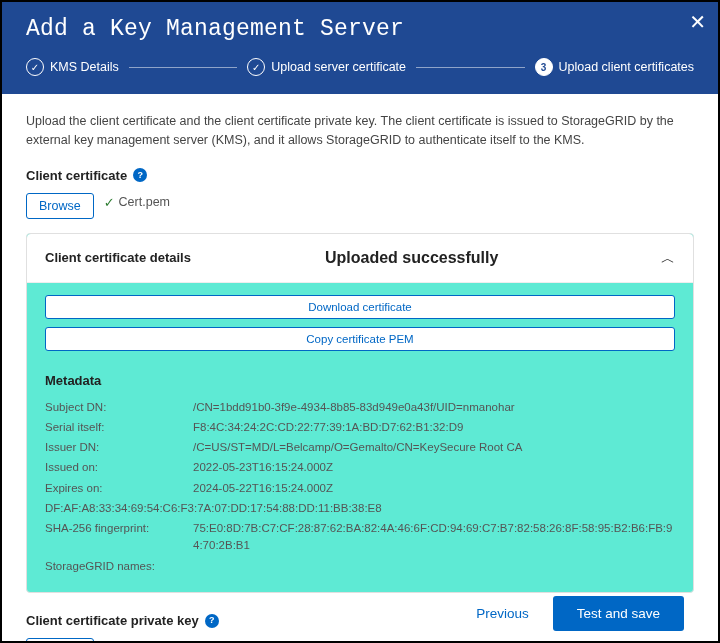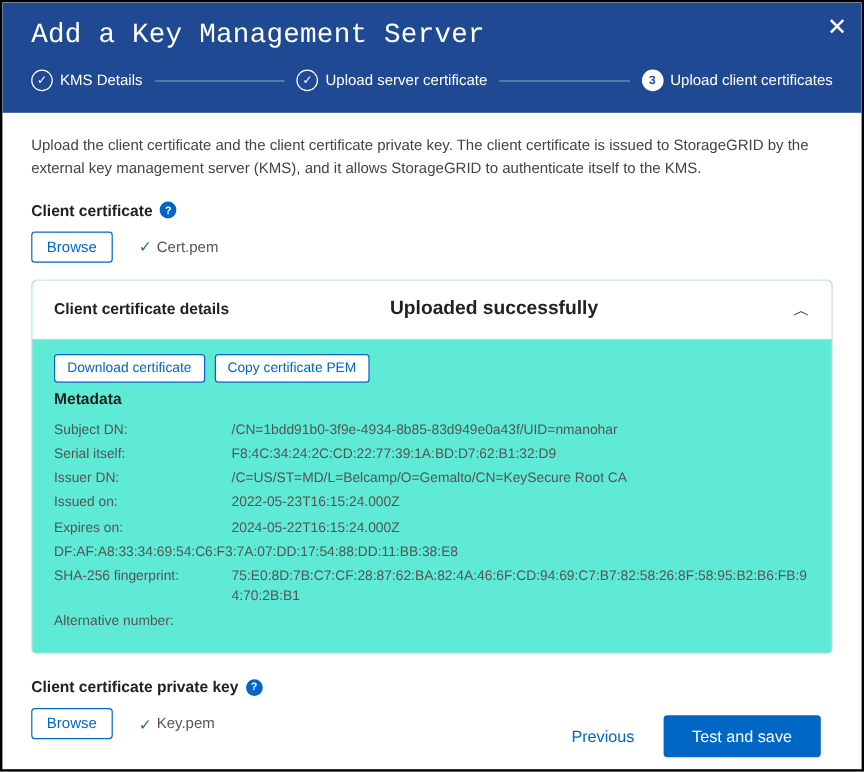--- a/index.html
+++ b/index.html
@@ -9,31 +9,31 @@
   .title { font-size: 23px; font-weight: 400; margin-bottom: 16px; letter-spacing: 0.2px; font-family: Liberation Mono, monospace; }
   .steps { display: flex; align-items: center; font-size: 12.5px; }
   .step { display: flex; align-items: center; gap: 6px; white-space: nowrap; }
   .circle { width: 18px; height: 18px; border-radius: 50%; border: 1.5px solid #fff; display: flex; align-items: center; justify-content: center; font-size: 10px; }
   .circle.filled { background: #fff; color: #1f4993; border: 1.5px solid #fff; font-weight: 600; }
   .line { flex: 1; border-top: 1px solid rgba(255,255,255,0.5); margin: 0 10px; }
   .body { padding: 18px 24px; color: #444; font-size: 12.5px; line-height: 1.5; }
   .intro { margin-bottom: 16px; }
   .section-label { font-weight: 600; color: #222; font-size: 13px; display: flex; align-items: center; gap: 6px; margin-bottom: 8px; }
   .help { width: 14px; height: 14px; border-radius: 50%; background: #0067c5; color: #fff; font-size: 9px; display: flex; align-items: center; justify-content: center; font-weight: bold; }
-  .file-row { display: flex; align-items: center; gap: 22px; margin-bottom: 14px; }
+  .file-row { display: flex; align-items: flex-start; gap: 10px; margin-bottom: 14px; }
   .browse-btn { border: 1px solid #0067c5; color: #0067c5; background: #fff; padding: 5px 12px; font-size: 12.5px; border-radius: 3px; cursor: pointer; }
   .file-name { display: flex; align-items: center; gap: 4px; color: #555; font-size: 12.5px; }
   .check { color: #2e7d32; font-size: 13px; }
   .details-card { border: 1px solid #e0e0e0; border-radius: 4px; background: #5eead4; }
   .details-head { display: flex; align-items: center; padding: 12px 18px; background: #fff; border-bottom: 1px solid #eee; border-radius: 4px 4px 0 0; }
   .details-head .dh-label { font-weight: 600; color: #222; font-size: 13px; width: 280px; }
   .details-head .status { font-weight: 600; color: #222; font-size: 16px; }
   .chev { margin-left: auto; font-size: 14px; color: #333; }
   .details-body { padding: 12px 18px 14px 18px; font-size: 11.5px; }
-  .btn-row { display: flex; gap: 8px; margin-bottom: 4px; }
+  .btn-row { display: flex; gap: 8px; margin-bottom: 20px; flex-direction: column; }
   .outline-btn { border: 1px solid #0067c5; color: #0067c5; background: #fff; padding: 5px 10px; font-size: 11.5px; border-radius: 3px; cursor: pointer; }
   .meta-title { font-weight: 600; color: #222; font-size: 13px; margin-bottom: 8px; }
   .meta-row { display: flex; margin-bottom: 3px; color: #555; }
   .meta-key { width: 148px; flex-shrink: 0; }
   .meta-val { word-break: break-all; }
   .footer { position: absolute; bottom: 12px; left: 0; right: 12px; padding: 0 24px; display: flex; justify-content: flex-end; align-items: center; gap: 24px; }
   .prev-link { color: #0067c5; font-size: 13.5px; cursor: pointer; }
   .primary-btn { background: #0067c5; color: #fff; border: none; padding: 10px 24px; font-size: 13.5px; border-radius: 3px; cursor: pointer; }
 </style>
 </head>
@@ -109,21 +109,21 @@
             <div class="meta-val">2024-05-22T16:15:24.000Z</div>
           </div>
           <div class="meta-row">
             <div class="meta-val">DF:AF:A8:33:34:69:54:C6:F3:7A:07:DD:17:54:88:DD:11:BB:38:E8</div>
           </div>
           <div class="meta-row">
             <div class="meta-key">SHA-256 fingerprint:</div>
             <div class="meta-val">75:E0:8D:7B:C7:CF:28:87:62:BA:82:4A:46:6F:CD:94:69:C7:B7:82:58:26:8F:58:95:B2:B6:FB:94:70:2B:B1</div>
           </div>
           <div class="meta-row">
-            <div class="meta-key">Alternative number:</div>
+            <div class="meta-key">StorageGRID names:</div>
             <div class="meta-val"></div>
           </div>
         </div>
     </div>
   </div>
 
   <div style="height:18px"></div>
 
   <div class="section-label">
     <span>Client certificate private key</span>

